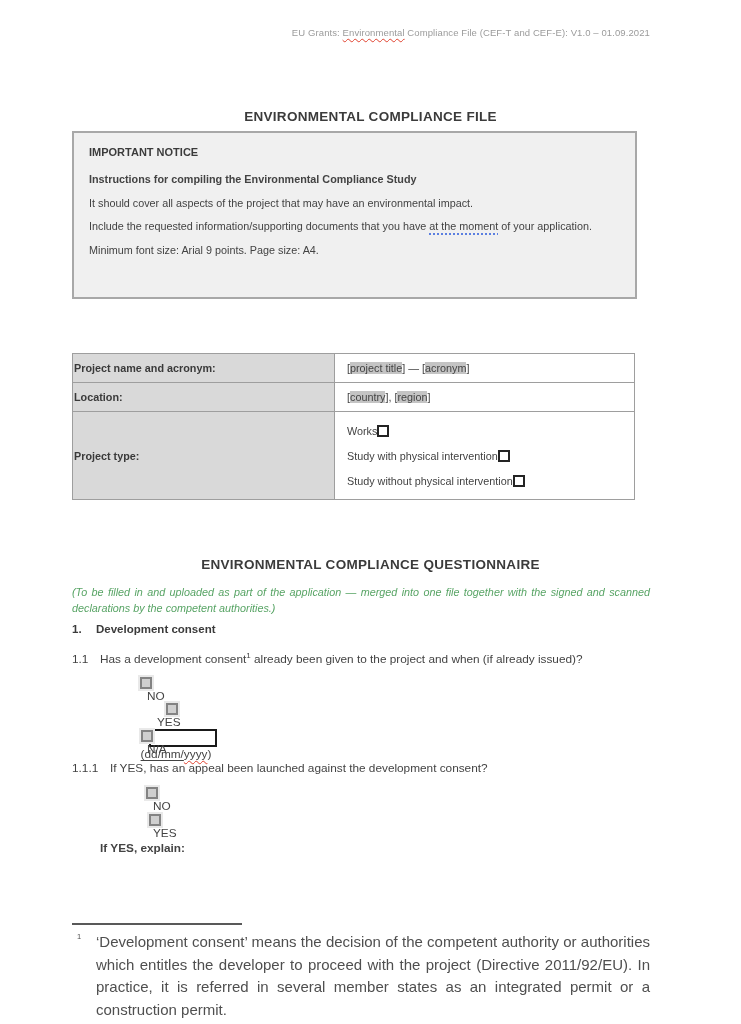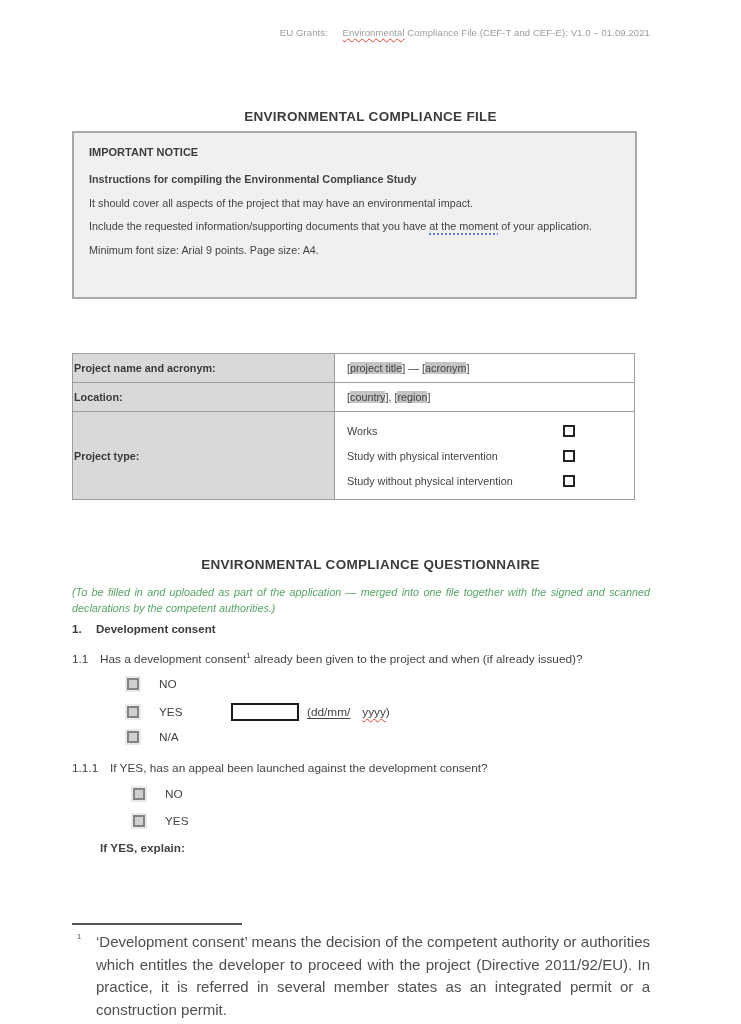--- a/index.html
+++ b/index.html
@@ -4,21 +4,21 @@
 <style>
   * { margin:0; padding:0; box-sizing:border-box; }
   html,body { background:#ffffff; }
   body { font-family:"Liberation Sans","DejaVu Sans",sans-serif; color:#3f3f3f; }
   .page { position:relative; width:741px; height:1024px; background:#fff; overflow:hidden; }
 
   
   .doc-ref { position:absolute; top:27px; left:0; right:91px; text-align:right;
              font-size:9.5px; color:#9b9b9b; letter-spacing:0.1px; }
   .sp-red  { text-decoration-line:underline; text-decoration-style:wavy;
-             text-decoration-color:#e0422f; text-decoration-thickness:1px; text-underline-offset:2px;margin-left:12px; }
+             text-decoration-color:#e0422f; text-decoration-thickness:1px; text-underline-offset:2px; }
   .gr-blue { text-decoration-line:underline; text-decoration-style:dotted;
              text-decoration-color:#5b7fe0; text-decoration-thickness:2px; text-underline-offset:3px; }
   .dt-dot  { text-decoration-line:underline; text-decoration-style:dotted;
              text-decoration-color:#8aa0c0; text-decoration-thickness:1.5px; text-underline-offset:2px;text-decoration:underline; }
 
   
   .big-title { position:absolute; left:0; width:741px; text-align:center;
                font-size:13.5px; font-weight:bold; color:#3b3b3b; letter-spacing:0.3px; }
 
   
@@ -29,34 +29,34 @@
   .notice p.just { text-align:justify; }
   .notice .sub { font-weight:bold; }
 
   
   table.proj { position:absolute; left:72px; top:353px; width:563px; border-collapse:collapse; }
   table.proj td { border:1px solid #9e9e9e; font-size:10.8px; vertical-align:middle; }
   td.lbl { width:262px; background:#d9d9d9; font-weight:bold; color:#3a3a3a; padding:8px 1px; }
   td.val { background:#fff; padding:8px 12px; color:#434343; }
   td.val-type { padding:6px 12px; }
   .hl { background:#c4c4c4; }
-  .type-row { display:flex; align-items:center; justify-content:space-between;
+  .type-row { display:flex; align-items:center; 
               height:25px; padding-right:47px; }
   .box-check { display:inline-block; width:12px; height:12px; background:#fff;
                border:2px solid #242424; flex:0 0 auto; }
 
   
   .green-note { position:absolute; left:72px; top:584px; width:578px;
                 font-size:10.8px; font-style:italic; color:#58a465;
                 text-align:justify; line-height:1.5; }
   .sec-head { position:absolute; left:72px; top:623px; font-size:11.5px; font-weight:bold; color:#3b3b3b; }
   .sec-head .num { display:inline-block; width:24px; }
   .question { position:absolute; left:72px; width:578px; font-size:11.8px; color:#434343; }
   .question .qnum { display:inline-block; }
-  .opt-row { position:absolute; display:flex; align-items:center; font-size:11.8px; color:#434343; }
+  .opt-row { position:absolute; display:flex; align-items:center; font-size:11.8px; color:#434343;flex-direction:column; }
   .fld-check { display:inline-block; width:12px; height:12px; background:#cfcfcf;
                border:2px solid #838383; box-shadow:0 0 0 2px #e9e9e9; flex:0 0 auto; }
   .opt-label { margin-left:20px; }
   .date-input { width:68px; height:18px; border:2px solid #1a1a1a; background:#fff;
                 margin-left:22px; font-size:11px; padding:0 3px;
                 font-family:"Liberation Sans",sans-serif; }
   .date-hint { margin-left:8px; color:#434343; }
   .explain { position:absolute; left:100px; top:841px; font-size:11.8px; color:#434343;font-weight:bold; }
 
   

